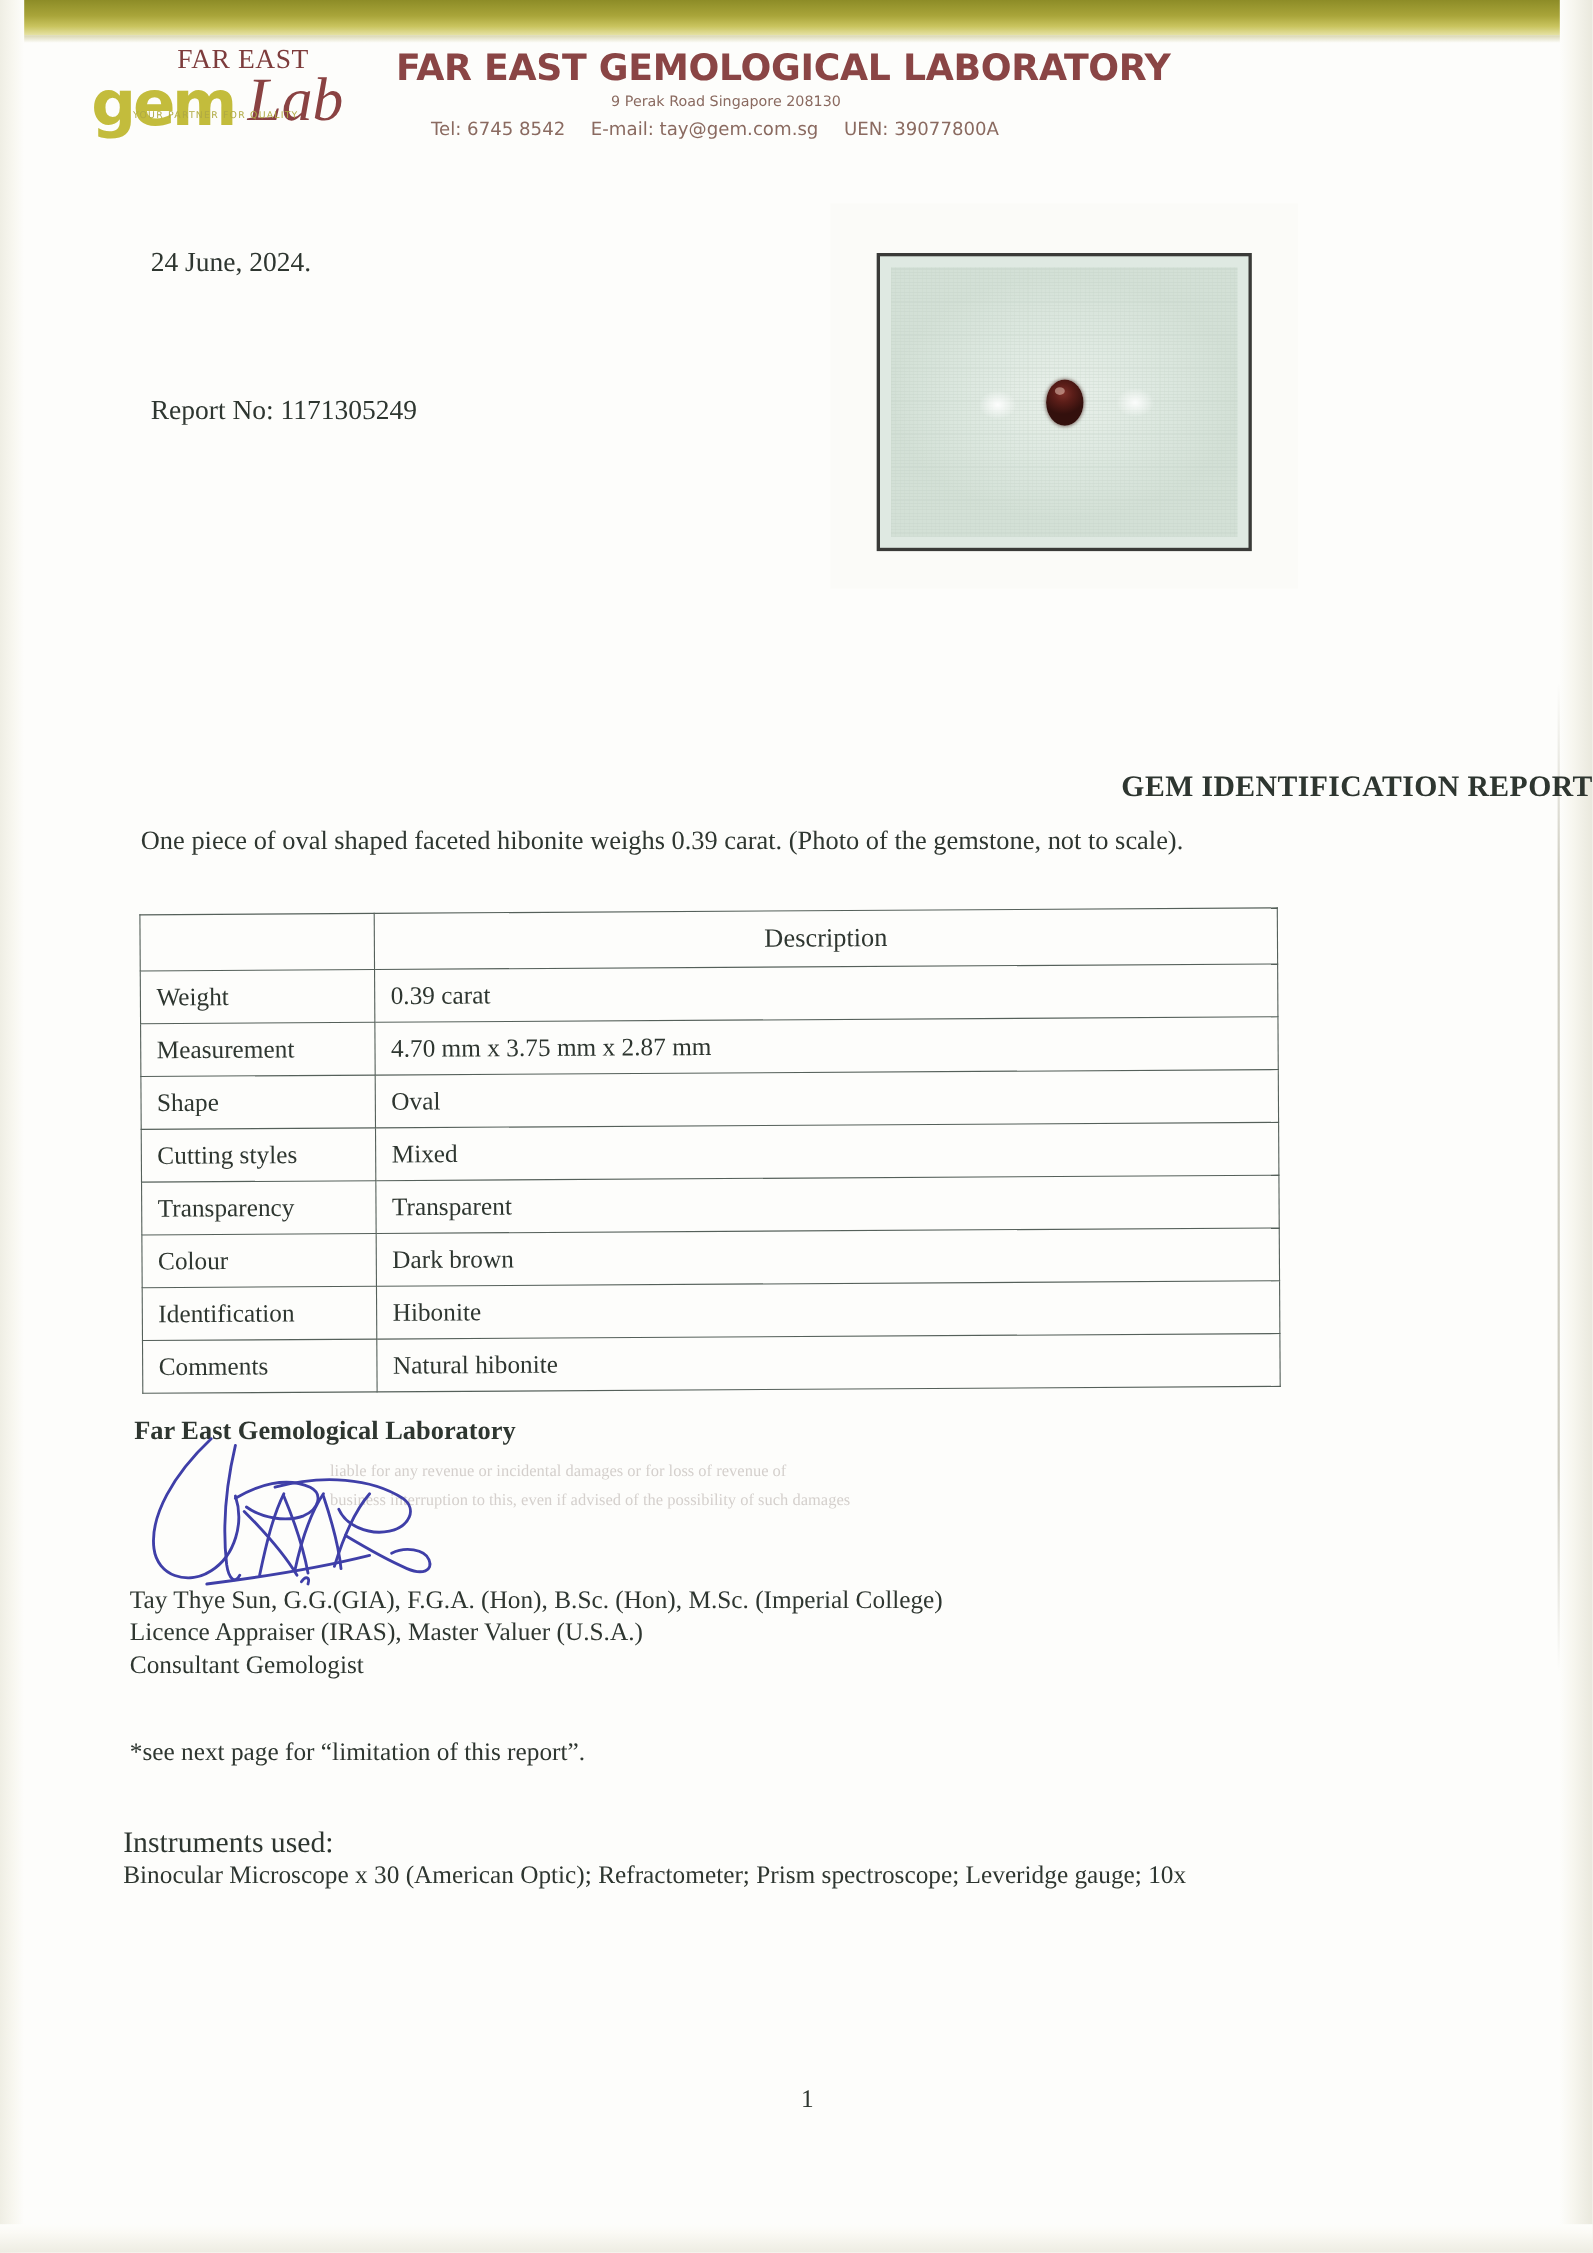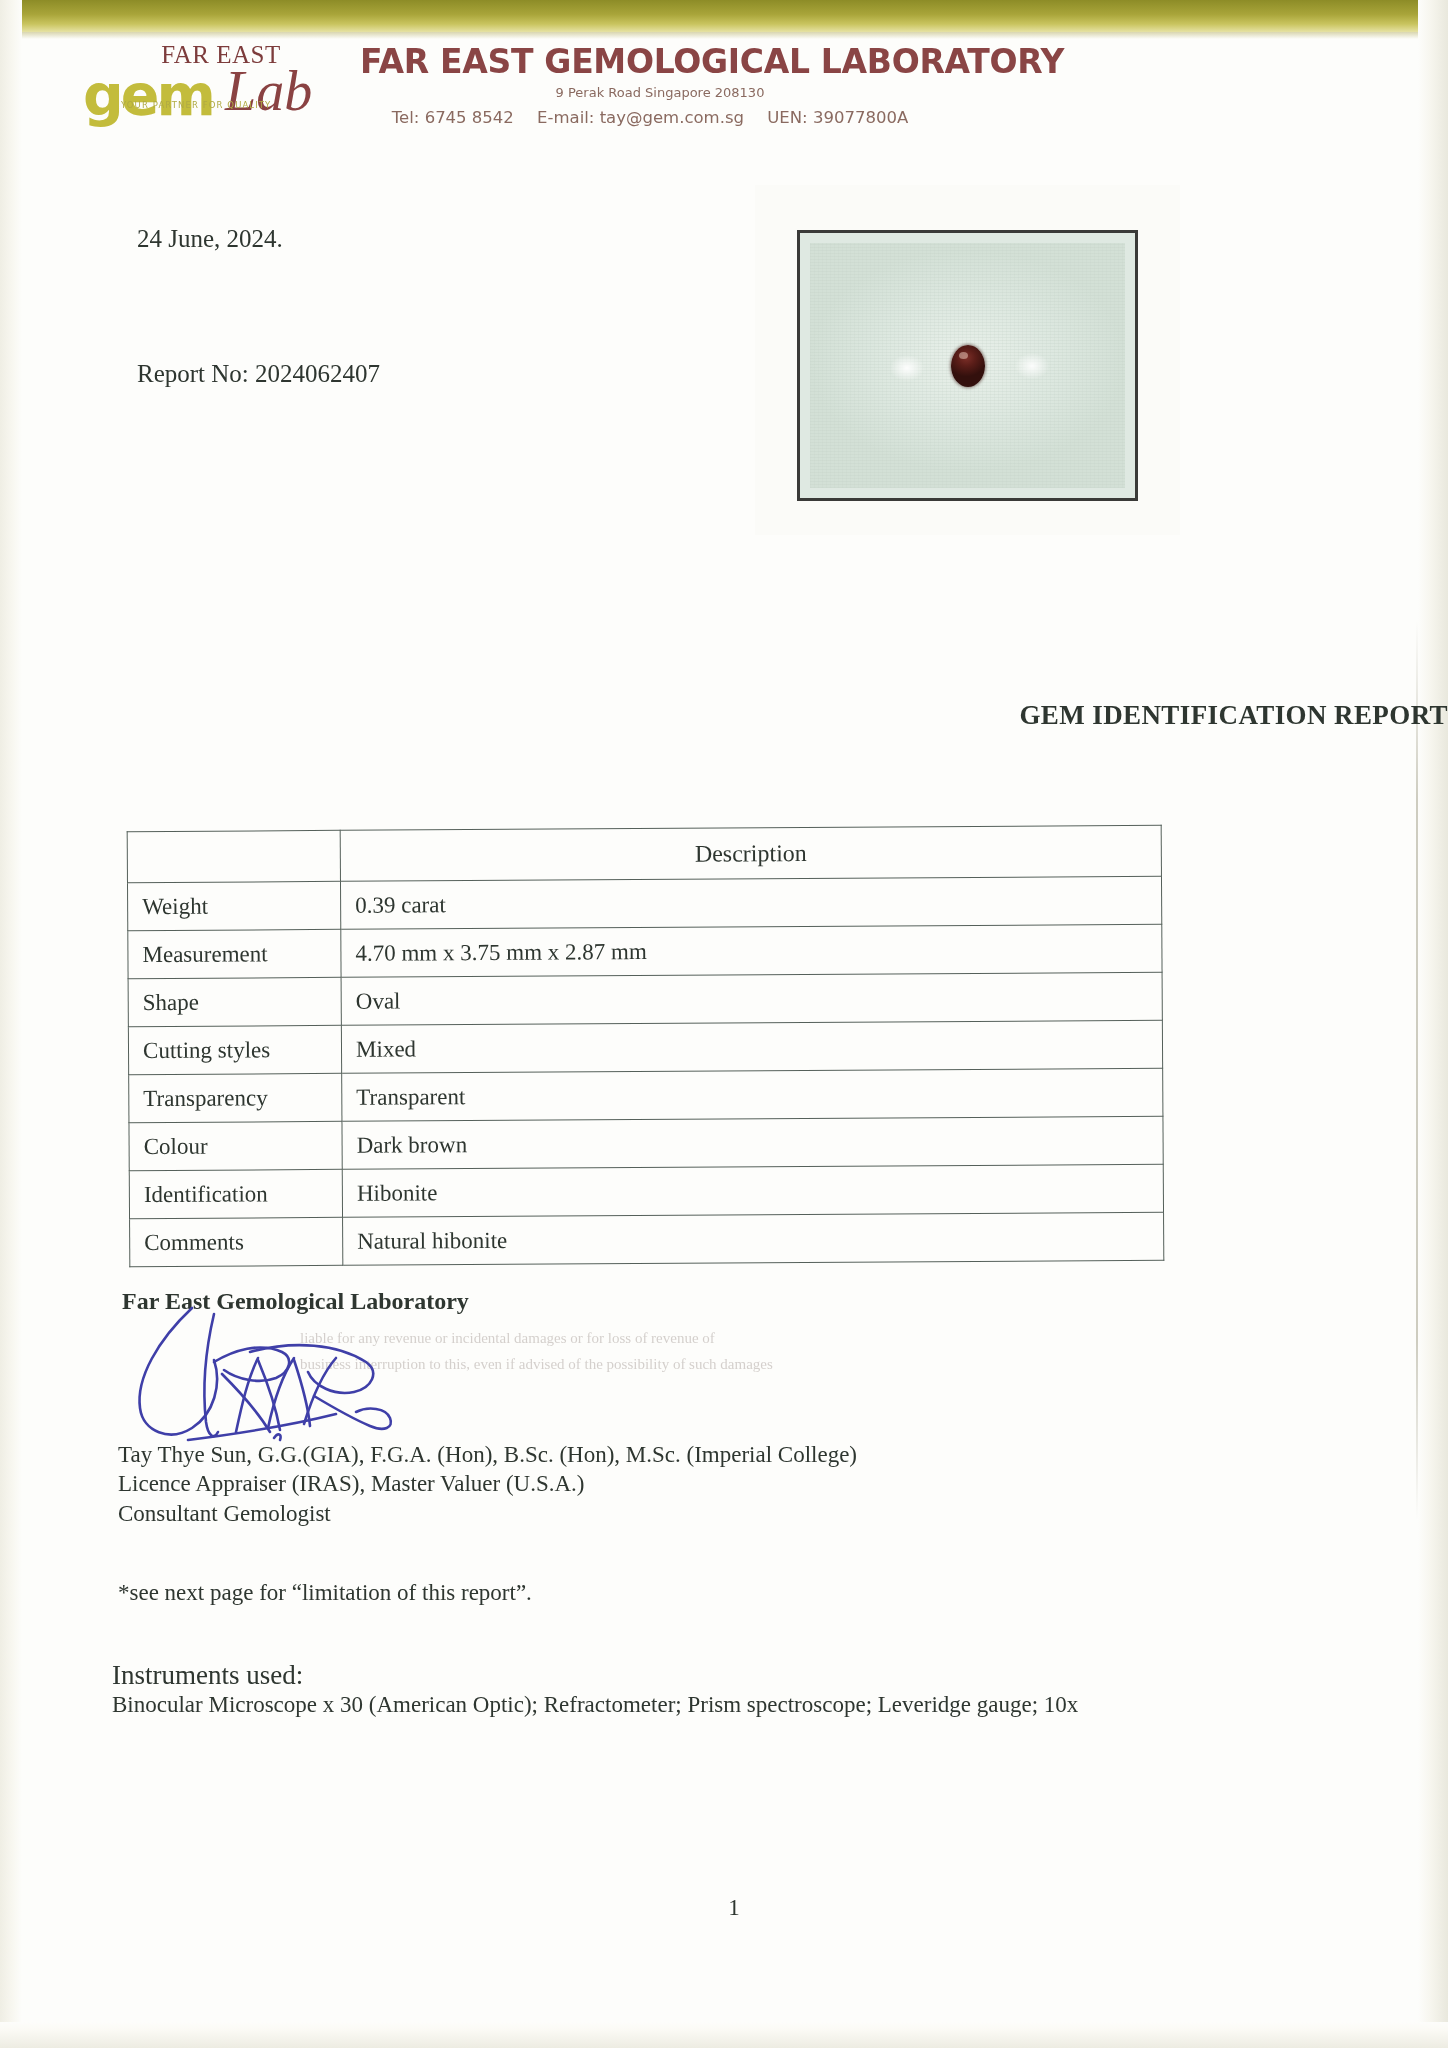--- a/index.html
+++ b/index.html
@@ -361,35 +361,36 @@
     <div class="org-name">FAR EAST GEMOLOGICAL LABORATORY</div>
     <div class="org-address">9 Perak Road Singapore 208130</div>
     <div class="org-contact">
       <span>Tel: 6745 8542</span>
       <span>E-mail: tay@gem.com.sg</span>
       <span>UEN: 39077800A</span>
     </div>
   </div>
 
   <div class="doc-date">24 June, 2024.</div>
-  <div class="doc-reportno">Report No: 2024062407</div>
+  <div class="doc-reportno">Report No: 1171305249</div>
 
   <div class="photo-wrap">
     <div class="photo-frame">
       <div class="photo-inner">
         <div class="photo-grain"></div>
         <div class="glare-left"></div>
         <div class="glare-right"></div>
         <div class="gem"></div>
       </div>
     </div>
   </div>
 
   <div class="report-title">GEM IDENTIFICATION REPORT</div>
 
+  <div class="summary">One piece of oval shaped faceted hibonite weighs 0.39 carat. (Photo of the gemstone, not to scale).</div>
 
   <table class="spec-table">
     <tbody>
       <tr>
         <td class="col-label"></td>
         <td class="desc-head">Description</td>
       </tr>
       <tr>
         <td class="col-label">Weight</td>
         <td>0.39 carat</td>

